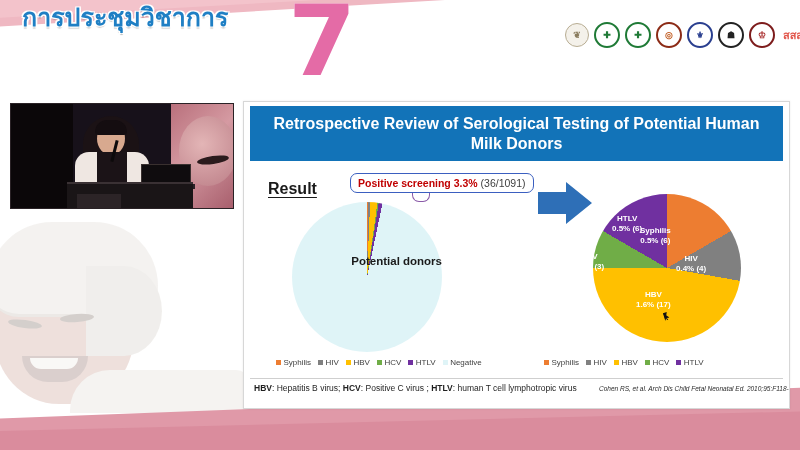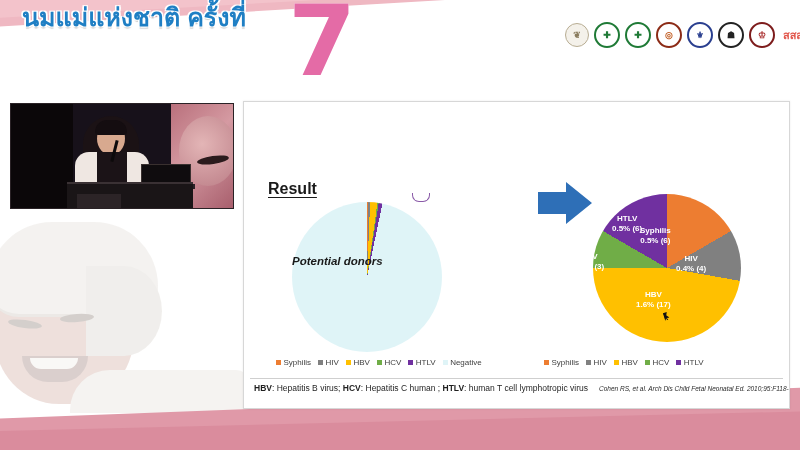--- a/index.html
+++ b/index.html
@@ -167,22 +167,22 @@
         from 0deg,
         #ed7d31 0deg 1.1deg,
         #808080 1.1deg 2.4deg,
         #ffc000 2.4deg 8.0deg,
         #70ad47 8.0deg 9.0deg,
         #7030a0 9.0deg 11.9deg,
         #dff4f7 11.9deg 360deg
       );
   }
   .pieLlabel{
-    position:absolute;left:48px;top:152px;width:150px;text-align:left;
-    font-size:11.5px;font-weight:bold;color:#1a1a1a;line-height:15px;font-style:italic;
+    position:absolute;left:48px;top:152px;width:150px;text-align:right;
+    font-size:11.5px;font-weight:bold;color:#1a1a1a;line-height:15px;
   }
 
   
   .pieRTitle{
     position:absolute;left:318px;top:72px;width:210px;text-align:center;
     font-size:12.5px;font-weight:bold;color:#303030;
   }
   .pieR{
     position:absolute;left:349px;top:92px;width:148px;height:148px;border-radius:50%;
     background:
@@ -234,21 +234,21 @@
 
   <div class="banner">
     <div class="pinkTop"></div>
     <div class="pinkBand"></div>
     <div class="pinkBand2"></div>
     <div class="whiteWedge"></div>
 
     <div class="bigSeven">7</div>
 
     <div class="thaiTitle">
-      <span class="l2">นมแม่แห่งชาติ ครั้งที่</span>
+      <span>การประชุมวิชาการ</span>
     </div>
 
     <div class="logos">
       <span class="logo l1">
           <span class="dot">❦</span>
         </span>
       <span class="logo l2">
           <span class="dot">✚</span>
         </span>
       <span class="logo l3">
@@ -300,23 +300,28 @@
     <div class="bp-mouth"></div>
     <div class="bp-teeth"></div>
     <div class="bp-shoulder"></div>
   </div>
 
   <div class="pinkFooter"></div>
   <div class="pinkFooter2"></div>
 
   <div class="slide">
 
+    <div class="slideTitle">Retrospective Review of Serological Testing of Potential Human Milk Donors</div>
 
     <div class="resultLbl">Result</div>
 
+    <div class="callout">
+      <span class="red">Positive screening 3.3%</span>
+      <span class="gray">(36/1091)</span>
+    </div>
     <div class="calloutTail"></div>
 
     <div class="pieL"></div>
     <div class="pieLlabel">
       <div>Potential donors</div>
     </div>
 
     <svg class="bigArrow" viewBox="0 0 58 46">
       <polygon points="2,12 30,12 30,2 56,23 30,44 30,34 2,34" fill="#2E6FB7"></polygon>
     </svg>
@@ -390,17 +395,17 @@
           <i class="sw hcv"></i>
           <span>HCV</span>
         </span>
       <span class="lg">
           <i class="sw htlv"></i>
           <span>HTLV</span>
         </span>
     </div>
 
     <div class="footRule"></div>
-    <div class="footnote"><b>HBV</b><span>: Hepatitis B virus; </span><b>HCV</b><span>: Hepatitis C human ; </span><b>HTLV</b><span>: human T cell lymphotropic virus</span></div>
+    <div class="footnote"><b>HBV</b><span>: Hepatitis B virus; </span><b>HCV</b><span>: Positive C virus ; </span><b>HTLV</b><span>: human T cell lymphotropic virus</span></div>
     <div class="cite">Cohen RS, et al. Arch Dis Child Fetal Neonatal Ed. 2010;95:F118-F120.</div>
   </div>
 
 </div>
 
 </body></html>

